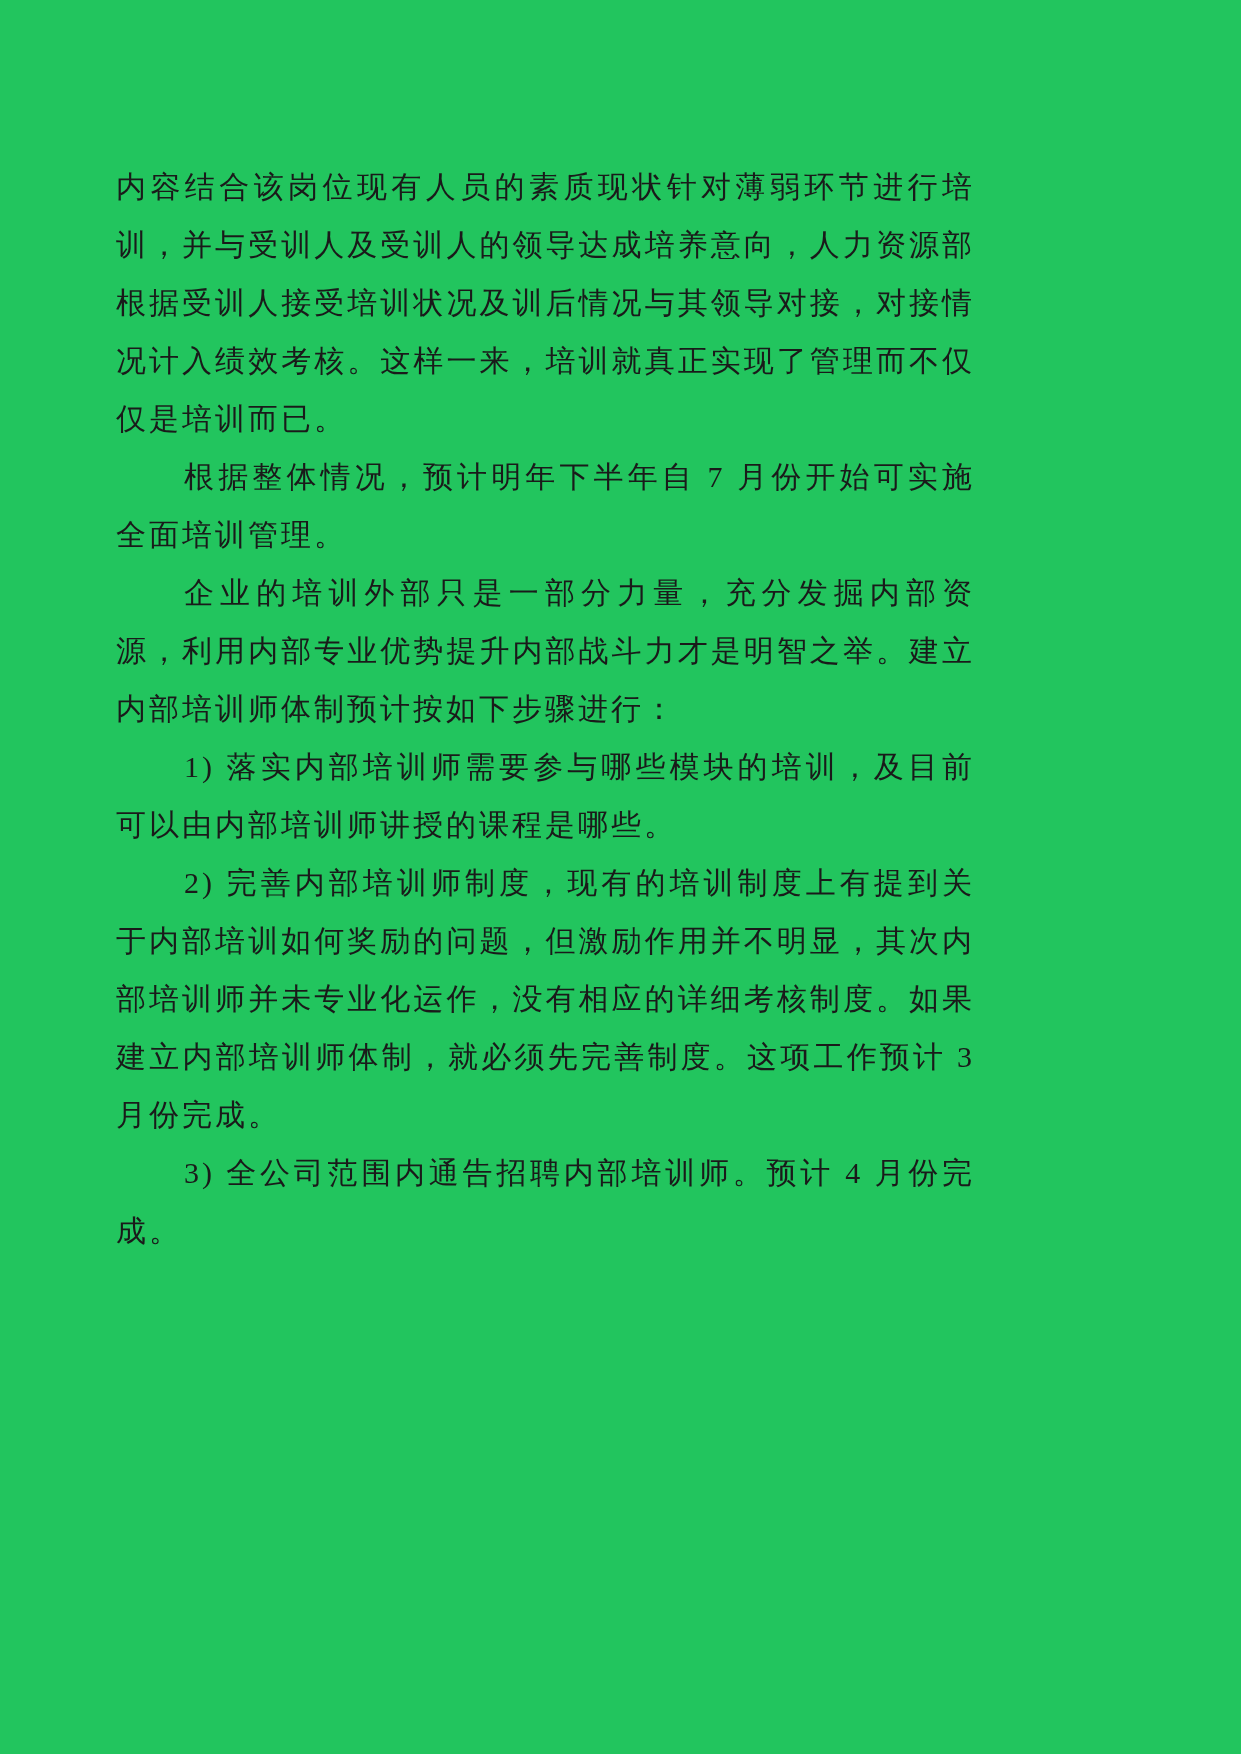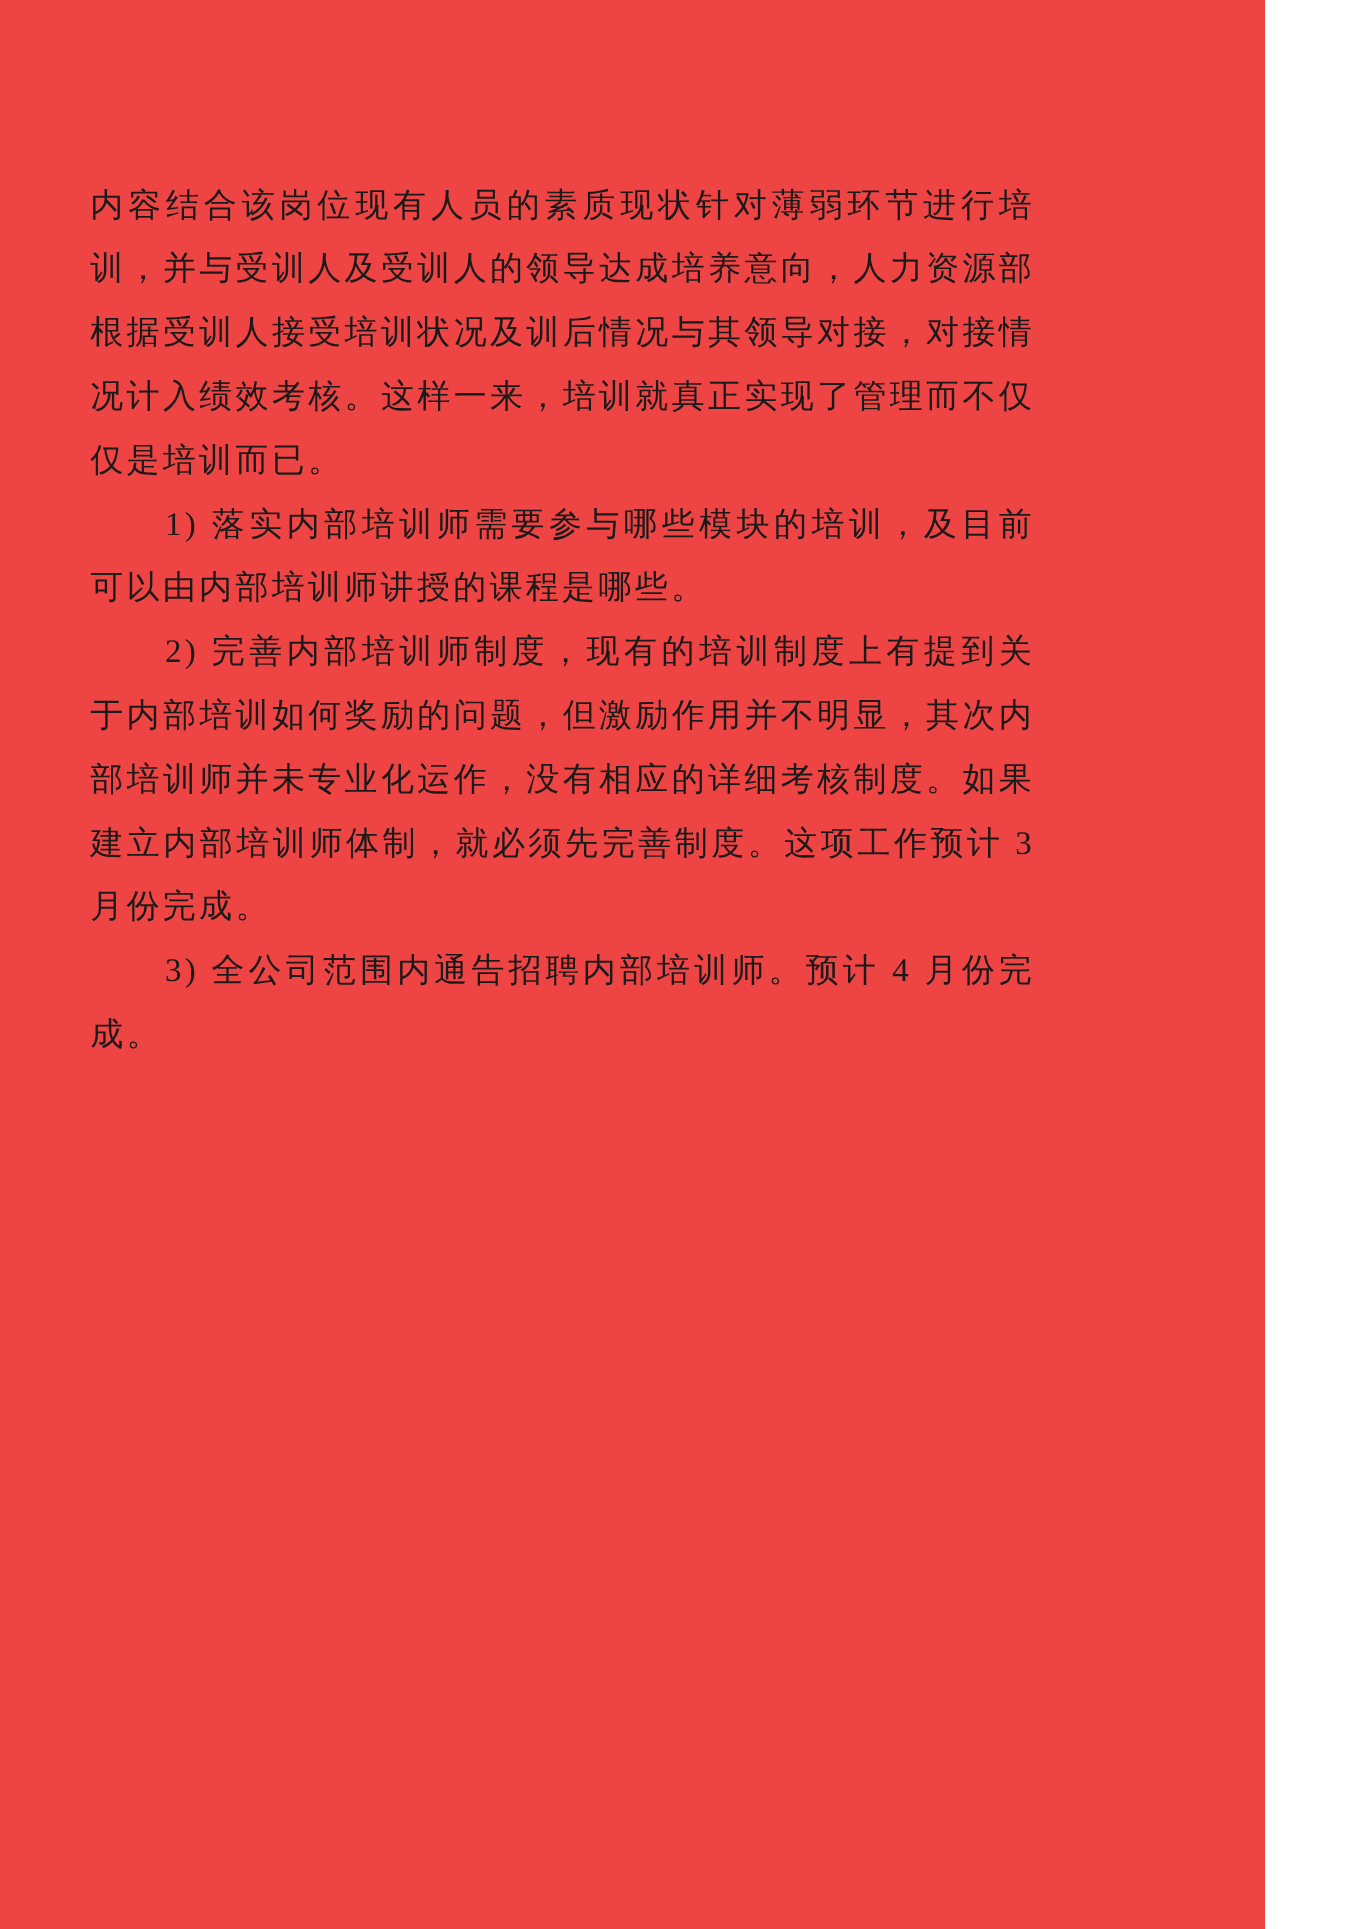--- a/index.html
+++ b/index.html
@@ -2,26 +2,26 @@
 <html><head>
 <meta charset="utf-8">
 <style>
   html, body {
     margin: 0;
     padding: 0;
     background: #ffffff;
   }
   .page {
     position: relative;
-    width: 1150px;
+    width: 1241px;
     height: 1754px;
-    background: #ef4444;
+    background: #22c55e;
     overflow: hidden;
     box-sizing: border-box;
-    padding: 158px 193px 0 82px;
+    padding: 158px 193px 0 116px;
   }
   .doc-body {
     width: 859px;
   }
   .doc-body p {
     margin: 0;
     padding: 0;
     font-family: "Liberation Serif", "DejaVu Serif", serif;
     font-size: 30px;
     line-height: 58px;
@@ -34,17 +34,19 @@
   .doc-body p.indent {
     text-indent: 68px;
   }
 </style>
 </head>
 <body>
 
 <div class="page">
   <div class="doc-body">
     <p>内容结合该岗位现有人员的素质现状针对薄弱环节进行培训，并与受训人及受训人的领导达成培养意向，人力资源部根据受训人接受培训状况及训后情况与其领导对接，对接情况计入绩效考核。这样一来，培训就真正实现了管理而不仅仅是培训而已。</p>
+    <p class="indent">根据整体情况，预计明年下半年自 7 月份开始可实施全面培训管理。</p>
+    <p class="indent">企业的培训外部只是一部分力量，充分发掘内部资源，利用内部专业优势提升内部战斗力才是明智之举。建立内部培训师体制预计按如下步骤进行：</p>
     <p class="indent">1) 落实内部培训师需要参与哪些模块的培训，及目前可以由内部培训师讲授的课程是哪些。</p>
     <p class="indent">2) 完善内部培训师制度，现有的培训制度上有提到关于内部培训如何奖励的问题，但激励作用并不明显，其次内部培训师并未专业化运作，没有相应的详细考核制度。如果建立内部培训师体制，就必须先完善制度。这项工作预计 3 月份完成。</p>
     <p class="indent">3) 全公司范围内通告招聘内部培训师。预计 4 月份完成。</p>
   </div>
 </div>
 
 </body></html>

